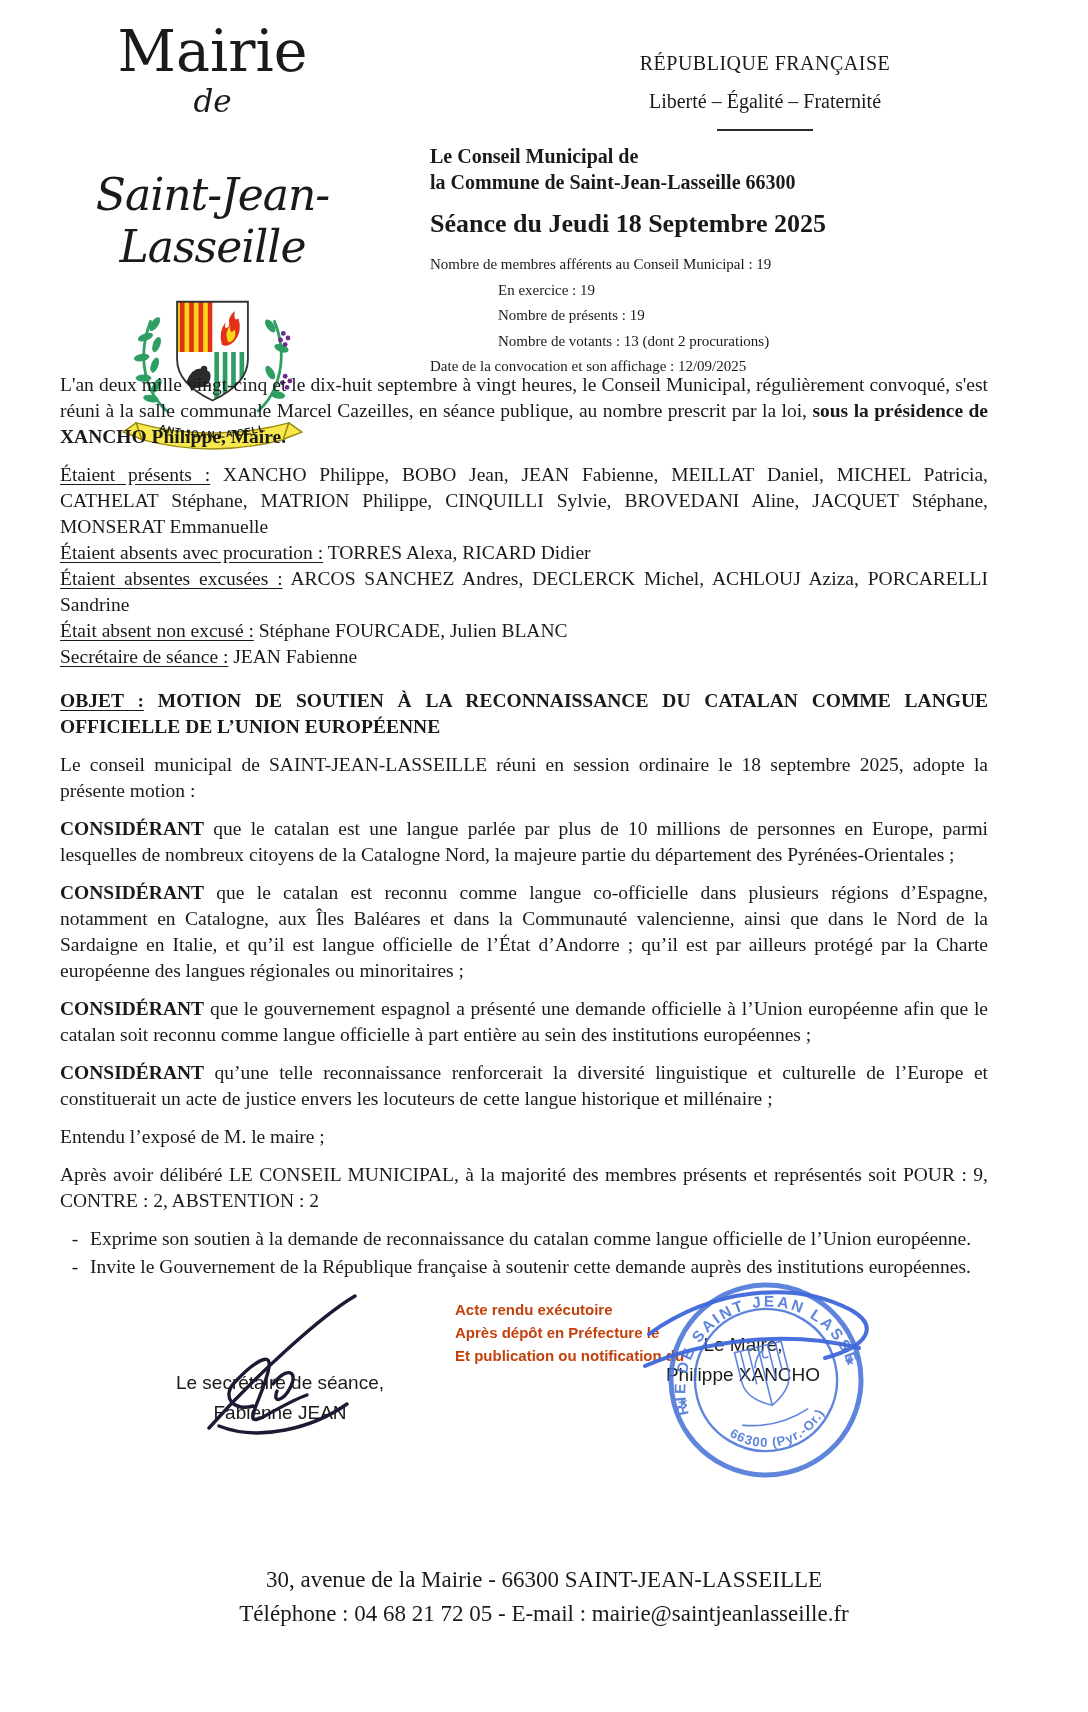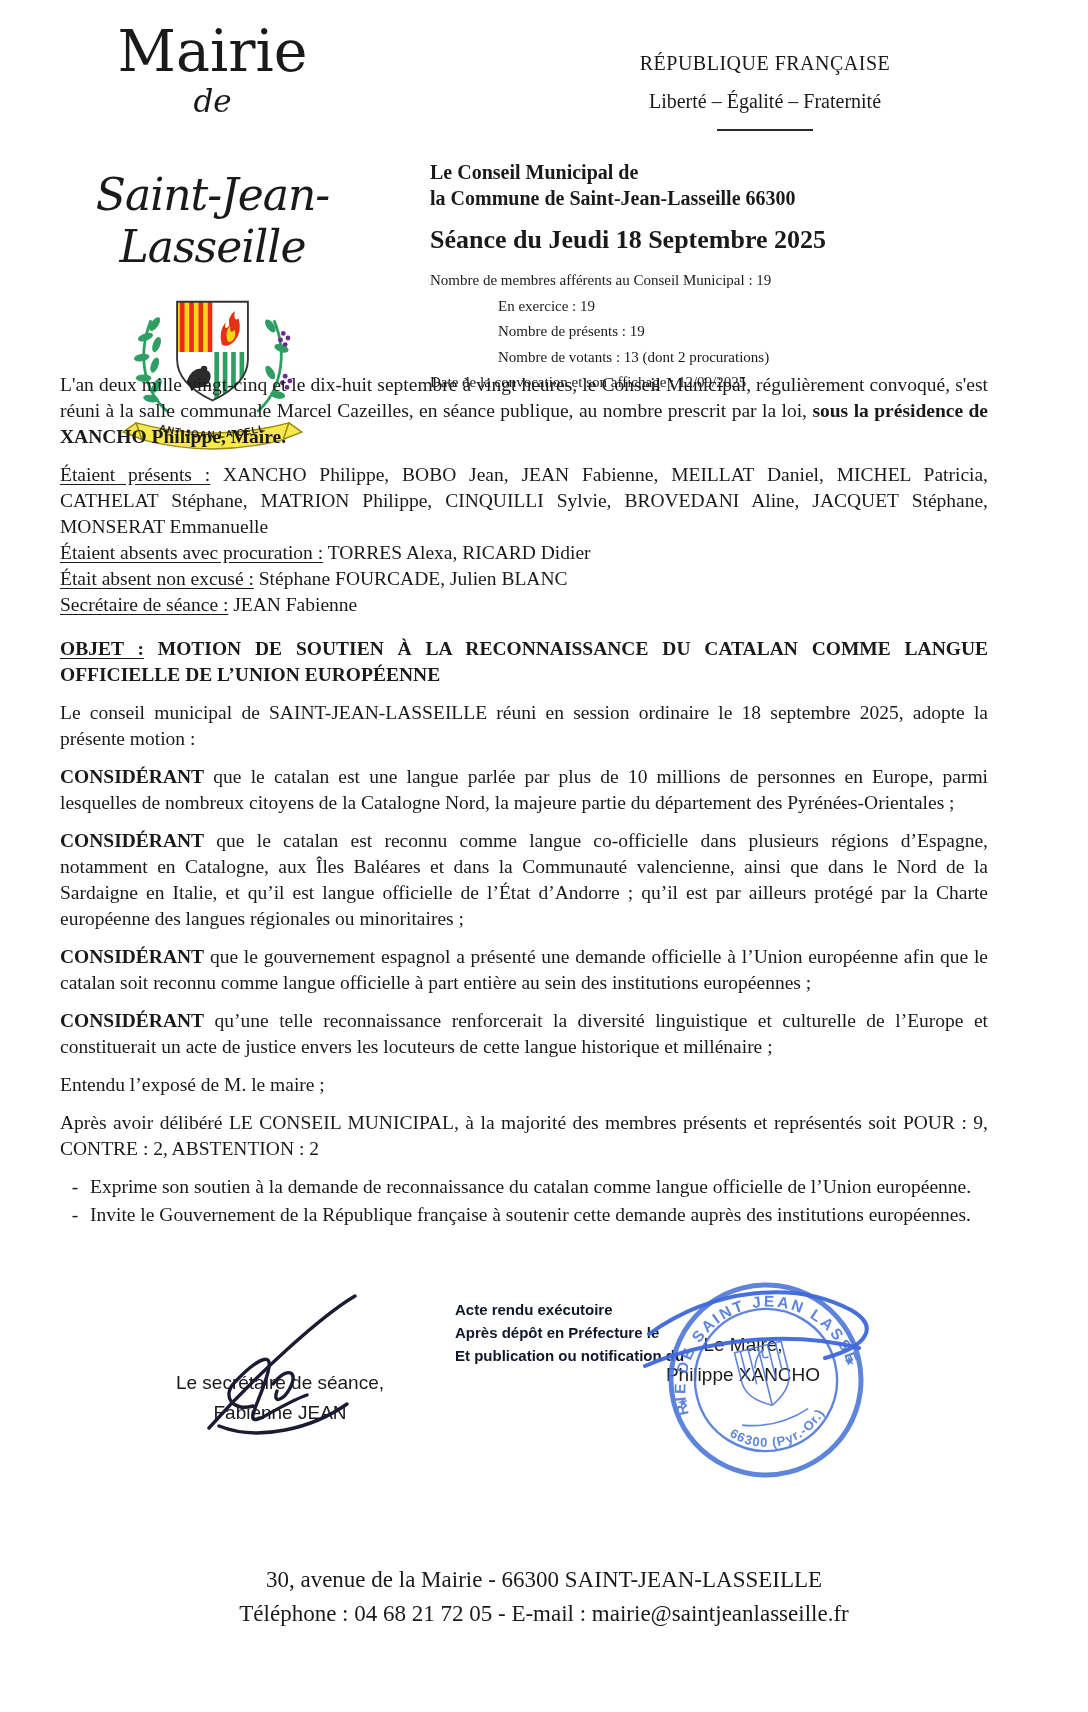--- a/index.html
+++ b/index.html
@@ -13,41 +13,41 @@
   .script1{font-family:"DejaVu Serif",serif;font-size:57px;line-height:1.05;}
   .script2{font-family:"DejaVu Serif",serif;font-style:italic;font-size:31px;line-height:1.25;}
   .script3{font-family:"DejaVu Serif",serif;font-style:italic;font-size:44px;line-height:1.2;letter-spacing:-1px;margin-top:48px;}
   .crest{margin-top:8px;}
   
   .hdr-right{position:absolute;left:430px;top:52px;width:580px;}
   .rf-block{width:480px;margin-left:95px;text-align:center;}
   .rf-title{font-size:20px;letter-spacing:.5px;}
   .rf-motto{font-size:20px;margin-top:15px;}
   .rf-line{width:96px;border-top:2px solid #2a2a2a;margin:16px auto 0;}
-  .council{margin-top:28px;font-weight:bold;font-size:20px;line-height:1.3;}
+  .council{margin-top:12px;font-weight:bold;font-size:20px;line-height:1.3;}
   .session-title{margin-top:14px;font-weight:bold;font-size:26px;}
   .stats{margin-top:13px;font-size:15px;line-height:25.5px;}
   .stat-ind{margin-left:68px;}
   
   .content{position:absolute;left:60px;top:372px;width:928px;font-size:19.5px;line-height:26px;text-align:justify;}
   .content p{margin:0 0 12px 0;}
   .att p{margin:0;}
   .ulab{text-decoration:underline;text-underline-offset:3px;}
   .objet{font-weight:bold;margin-top:18px !important;}
   .lead{font-weight:bold;}
   .bullets{margin-top:2px;}
   .bullet{display:flex;margin:0 0 2px 0;}
   .dash{width:30px;flex:0 0 30px;text-align:center;}
   .btxt{flex:1;text-align:justify;}
   
   .sigblock{position:absolute;width:330px;text-align:center;font-family:"Liberation Sans",sans-serif;font-size:19px;line-height:1.6;}
   .sig-sec{left:115px;top:1368px;}
   .sig-mayor{left:578px;top:1330px;}
   .exec{position:absolute;left:455px;top:1298px;width:270px;
-    font-family:"Liberation Sans",sans-serif;font-size:15px;font-weight:600;line-height:23px;color:#0f172a;}
+    font-family:"Liberation Sans",sans-serif;font-size:15px;font-weight:600;line-height:23px;color:#c2410c;}
   .sign-svg{position:absolute;left:193px;top:1288px;}
   .stamp-svg{position:absolute;left:643px;top:1270px;}
   
   .footer{position:absolute;left:0;top:1563px;width:100%;text-align:center;font-size:23px;line-height:34px;}
 </style>
 </head>
 <body>
 
 <div class="page">
 
@@ -142,20 +142,21 @@
       <div>Date de la convocation et son affichage : 12/09/2025</div>
     </div>
   </div>
 
   <div class="content">
     <p><span>L'an deux mille vingt-cinq et le dix-huit septembre à vingt heures, le Conseil Municipal, régulièrement convoqué, s'est réuni à la salle communale Marcel Cazeilles, en séance publique, au nombre prescrit par la loi, </span><b>sous la présidence de XANCHO Philippe, Maire.</b></p>
 
     <div class="att">
       <p><span class="ulab">Étaient présents :</span><span> XANCHO Philippe, BOBO Jean, JEAN Fabienne, MEILLAT Daniel, MICHEL Patricia, CATHELAT Stéphane, MATRION Philippe, CINQUILLI Sylvie, BROVEDANI Aline, JACQUET Stéphane, MONSERAT Emmanuelle</span></p>
       <p><span class="ulab">Étaient absents avec procuration :</span><span> TORRES Alexa, RICARD Didier</span></p>
+      <p><span class="ulab">Étaient absentes excusées :</span><span> ARCOS SANCHEZ Andres, DECLERCK Michel, ACHLOUJ Aziza, PORCARELLI Sandrine</span></p>
       <p><span class="ulab">Était absent non excusé :</span><span> Stéphane FOURCADE, Julien BLANC</span></p>
       <p><span class="ulab">Secrétaire de séance :</span><span> JEAN Fabienne</span></p>
     </div>
 
     <p class="objet"><span class="ulab">OBJET :</span><span> MOTION DE SOUTIEN À LA RECONNAISSANCE DU CATALAN COMME LANGUE OFFICIELLE DE L’UNION EUROPÉENNE</span></p>
 
     <p>Le conseil municipal de SAINT-JEAN-LASSEILLE réuni en session ordinaire le 18 septembre 2025, adopte la présente motion :</p>
 
     <p><span class="lead">CONSIDÉRANT</span><span> que le catalan est une langue parlée par plus de 10 millions de personnes en Europe, parmi lesquelles de nombreux citoyens de la Catalogne Nord, la majeure partie du département des Pyrénées-Orientales ;</span></p>
     <p><span class="lead">CONSIDÉRANT</span><span> que le catalan est reconnu comme langue co-officielle dans plusieurs régions d’Espagne, notamment en Catalogne, aux Îles Baléares et dans la Communauté valencienne, ainsi que dans le Nord de la Sardaigne en Italie, et qu’il est langue officielle de l’État d’Andorre ; qu’il est par ailleurs protégé par la Charte européenne des langues régionales ou minoritaires ;</span></p>

